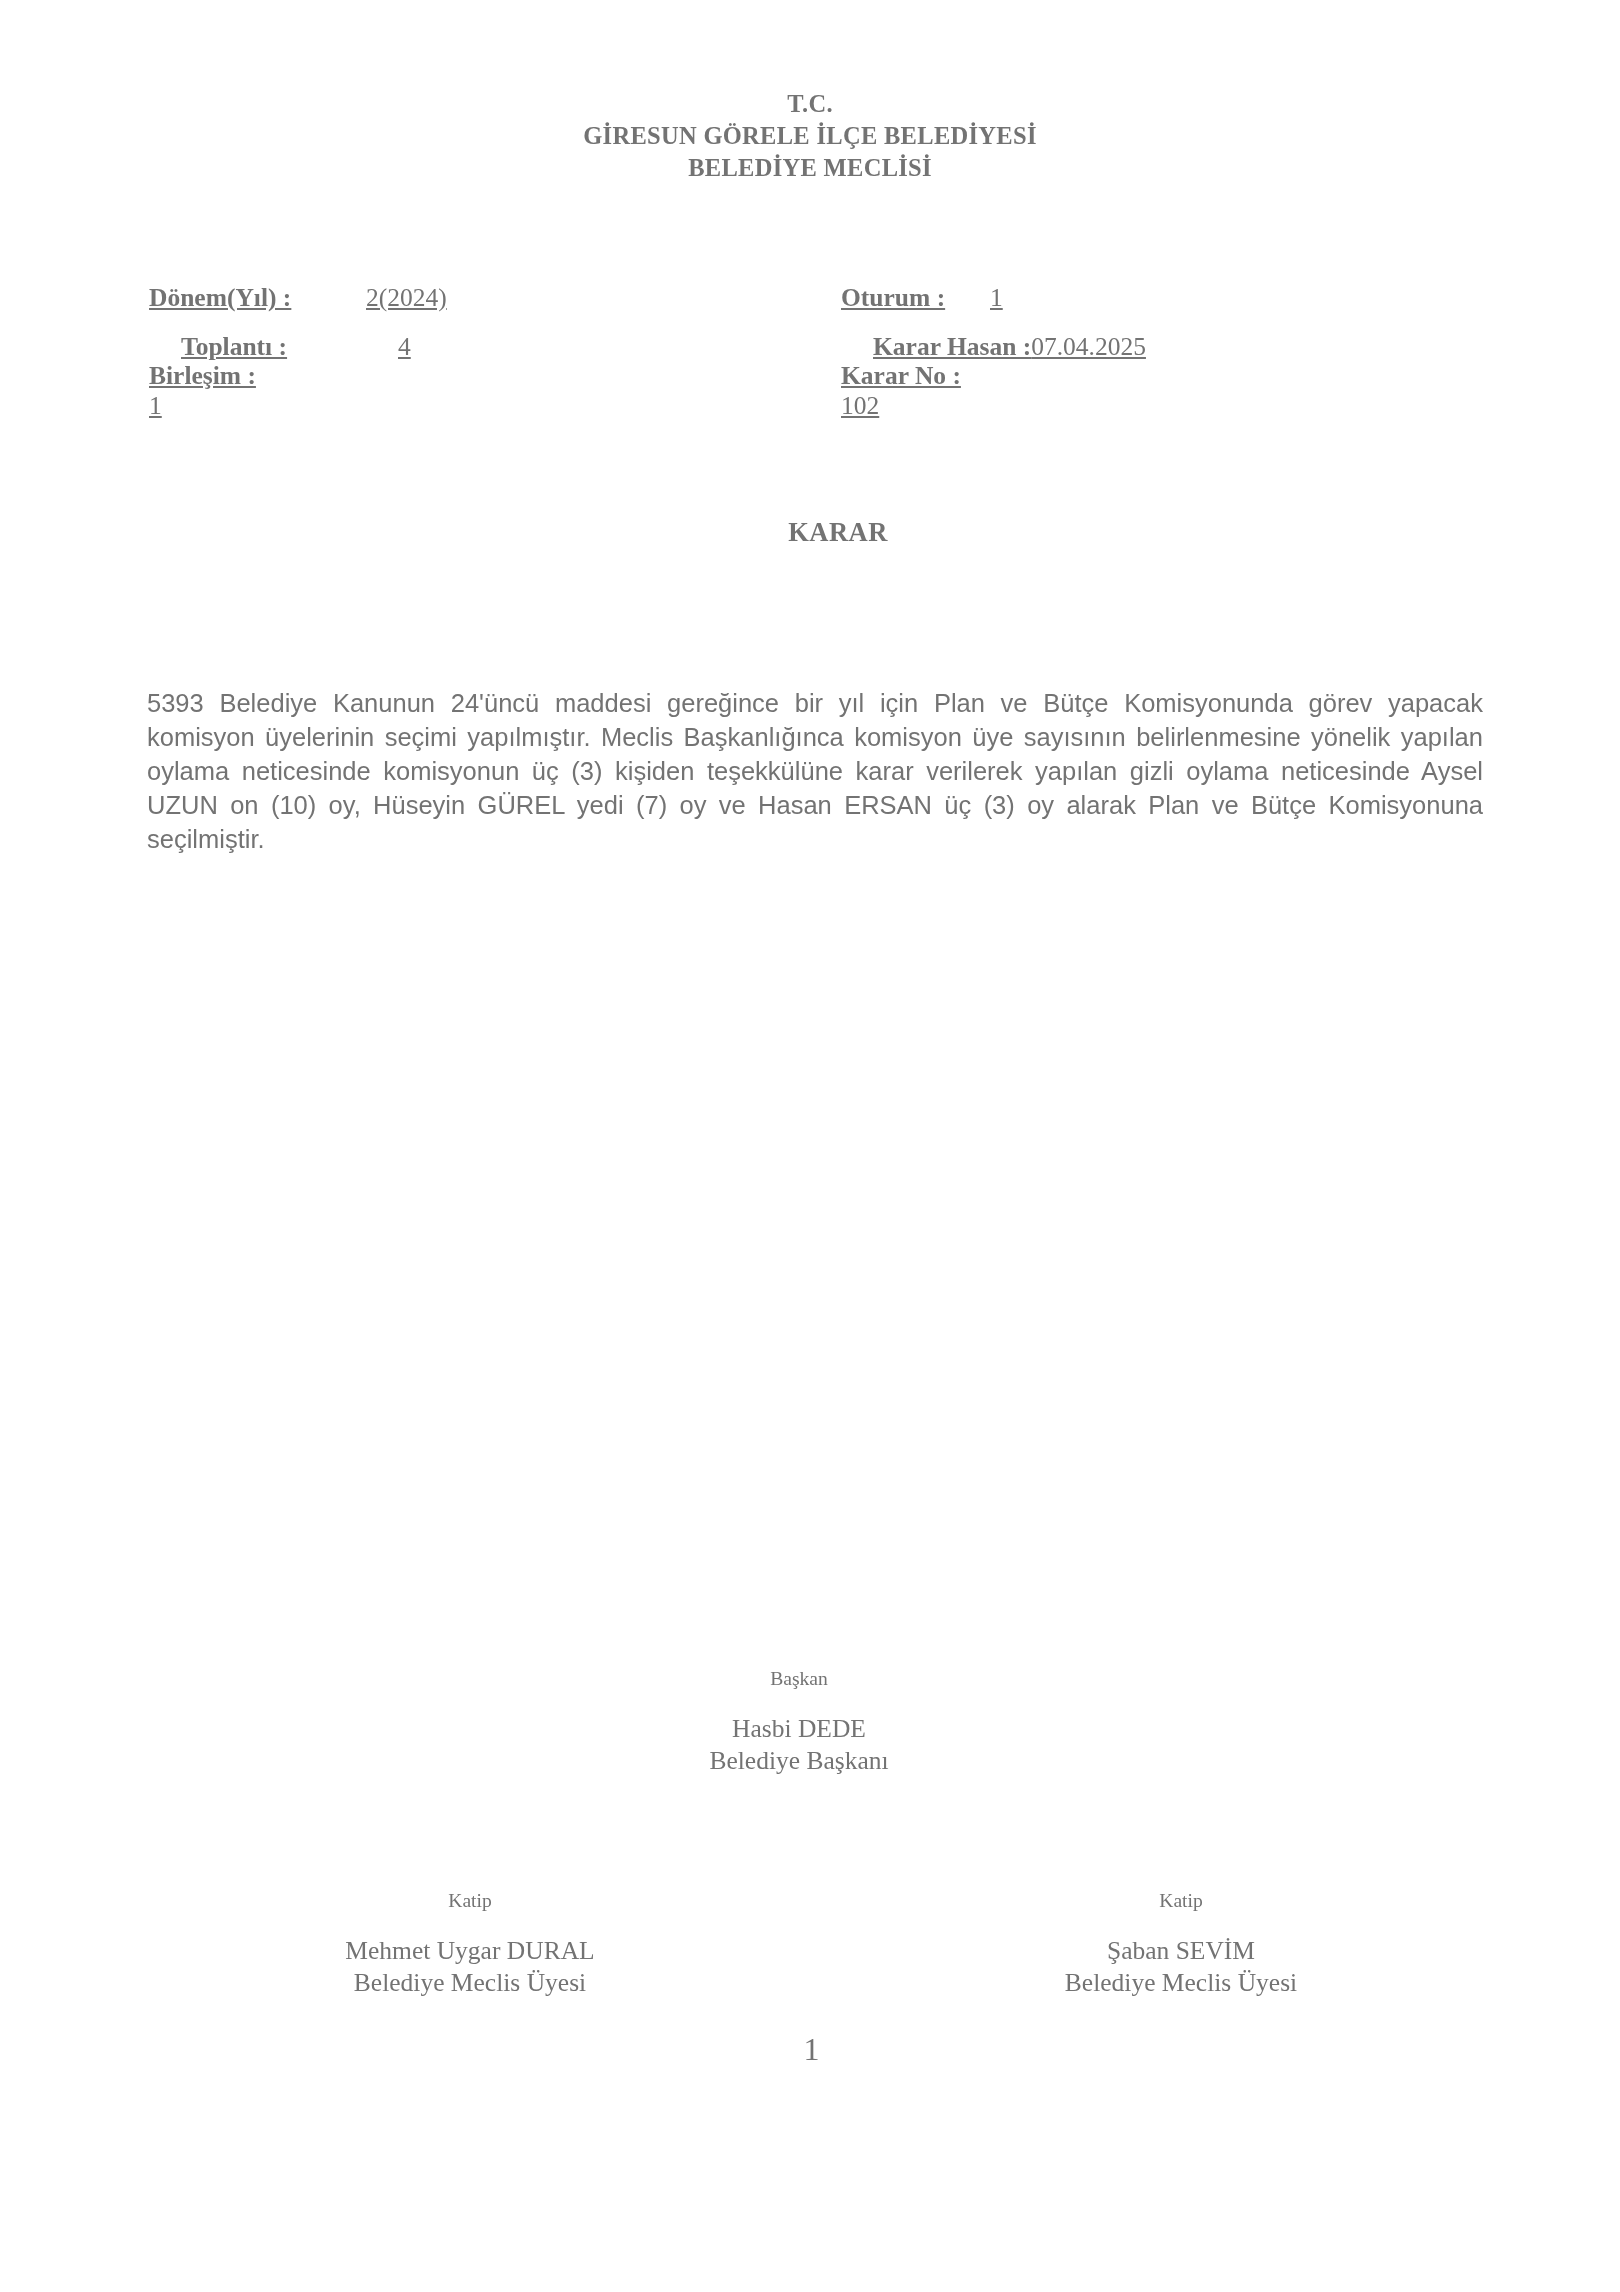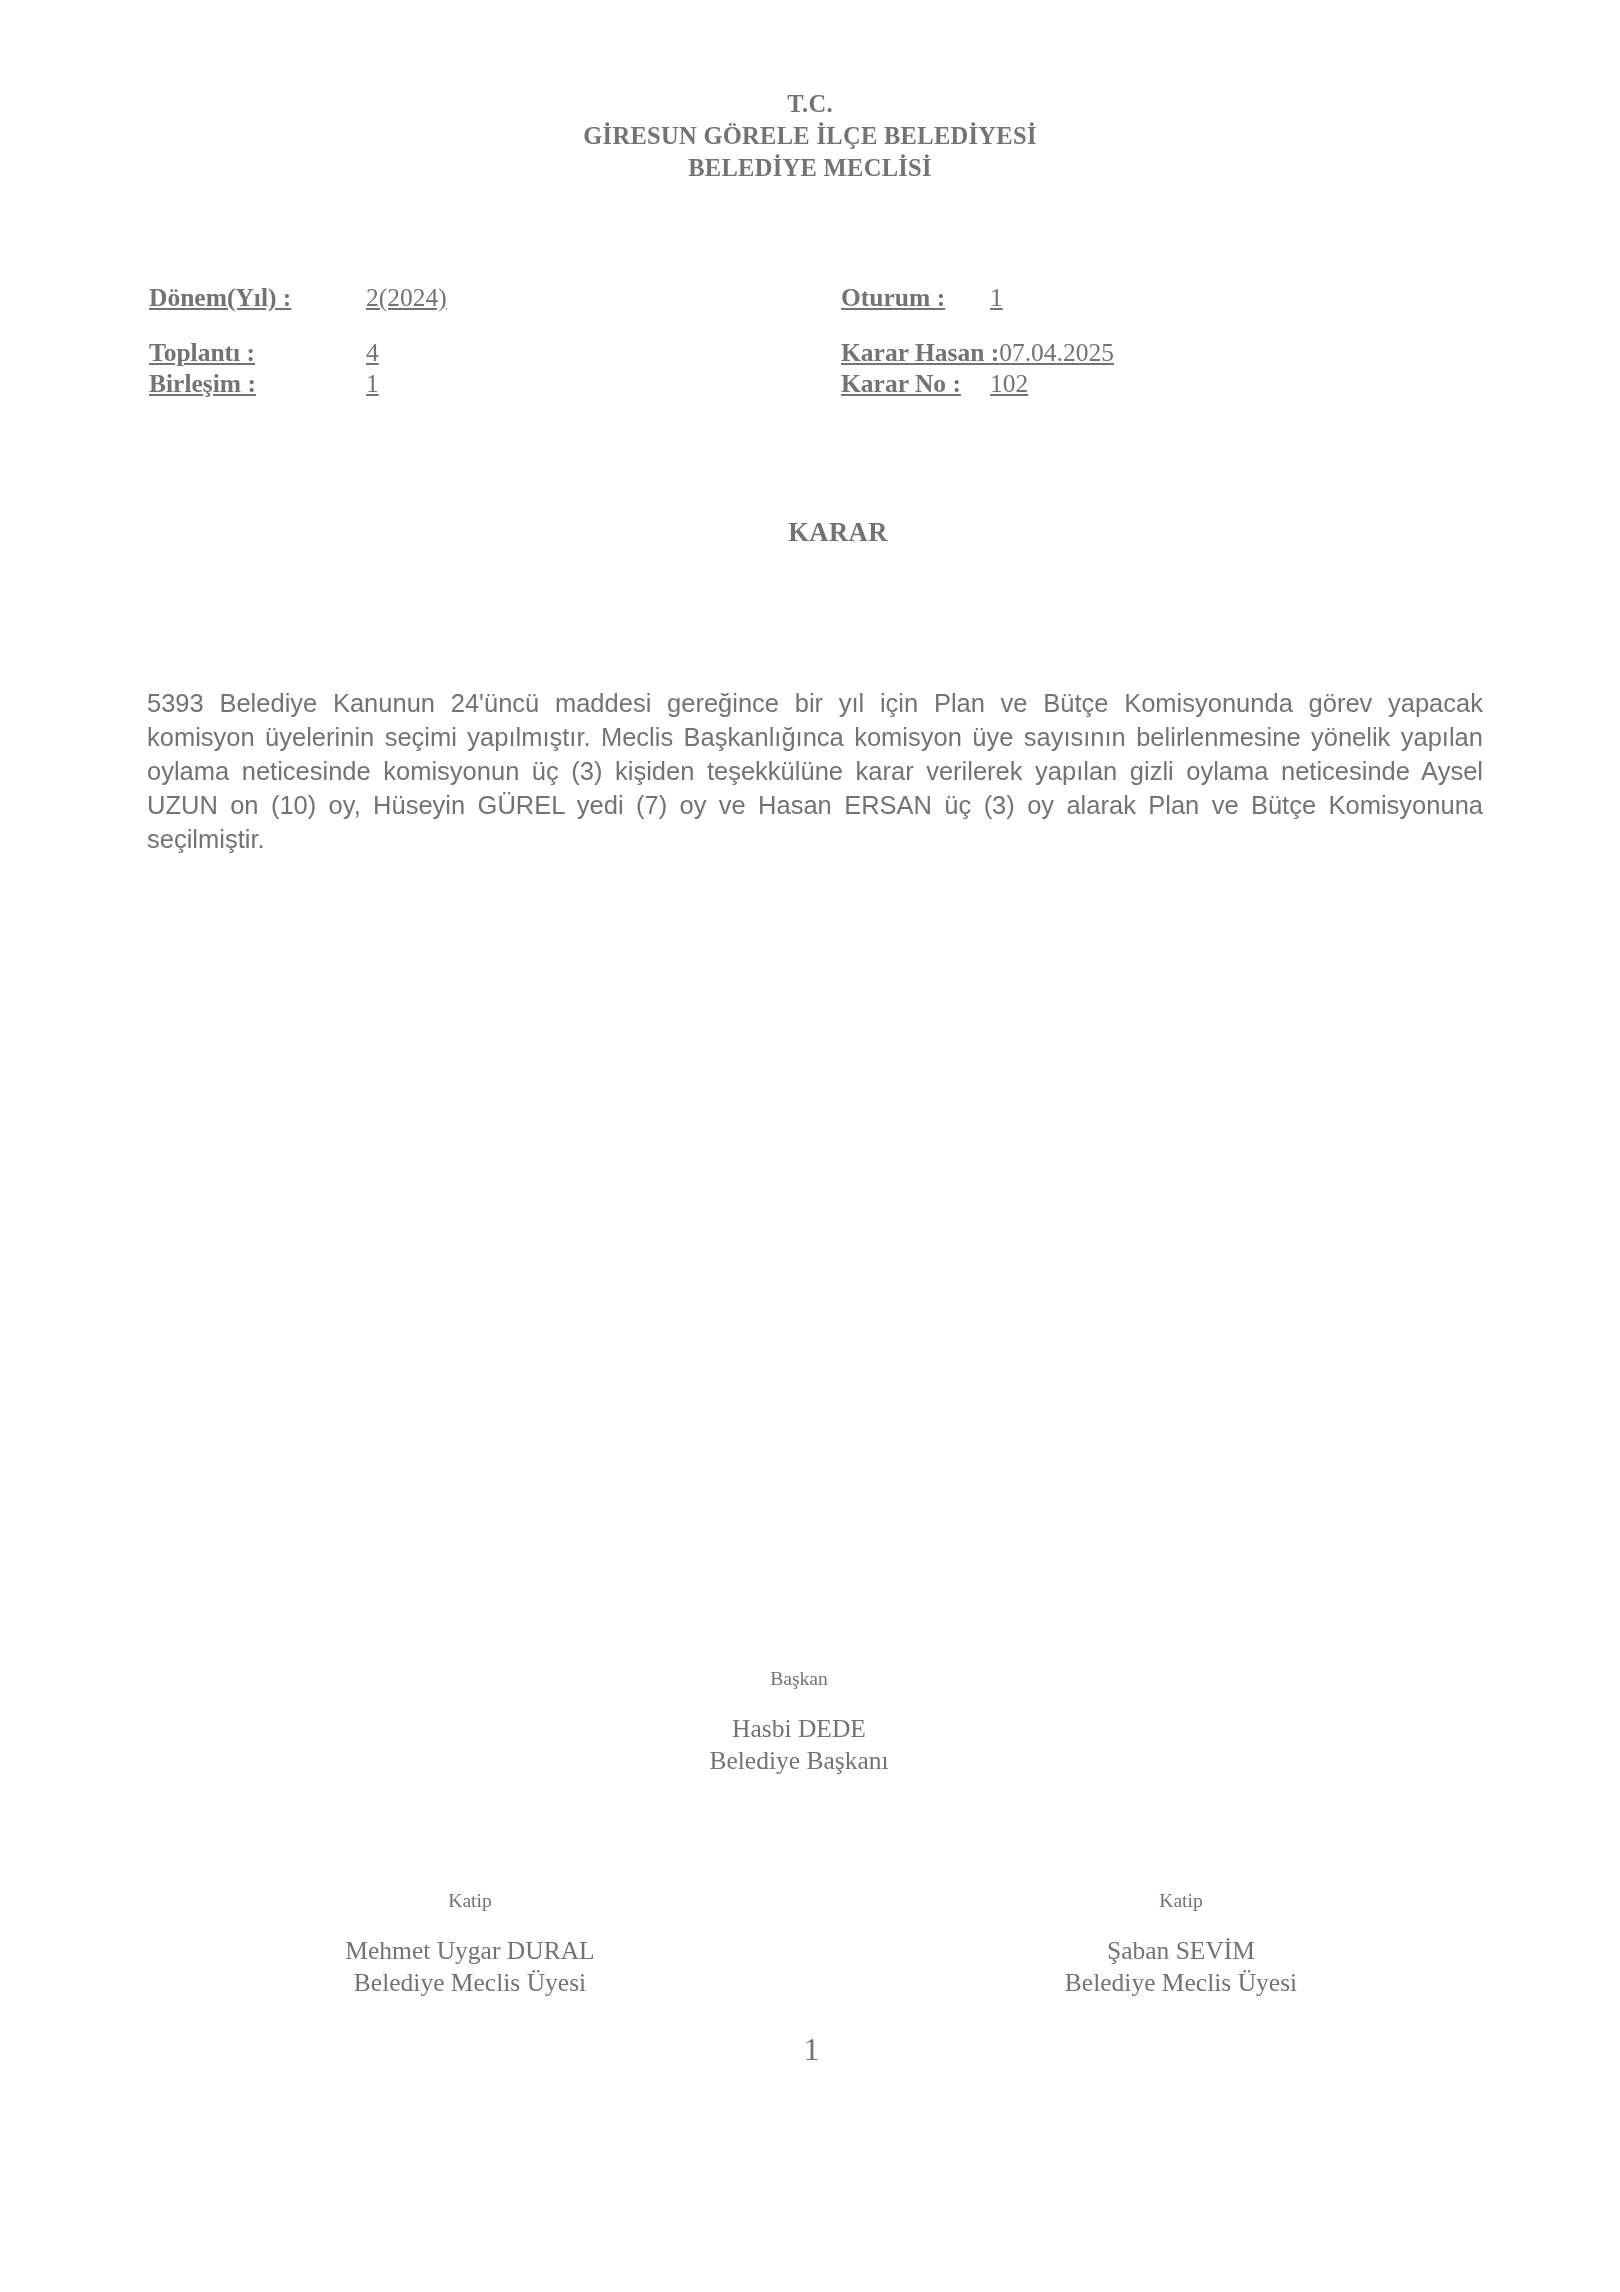--- a/index.html
+++ b/index.html
@@ -40,22 +40,22 @@
     font-family: "Liberation Serif", "DejaVu Serif", serif;
     font-size: 25.5px;
   }
   .meta-row { position: absolute; display: flex; text-decoration: underline; }
   .meta-row .label { font-weight: bold; }
   .meta-left  { left: 149px; }
   .meta-right { left: 841px; }
   .meta-left .label  { width: 217px; }
   .meta-right .label { min-width: 149px; }
   .row-0 { top: 0px; }
-  .row-1 { top: 55px; }
-  .row-2 { top: 86px; }
+  .row-1 { top: 49px; margin-left: 32px; }
+  .row-2 { top: 78px; flex-direction: column; }
 
   
   .summary-line {
     position: absolute;
     top: 444px;
     left: 152px;
     width: 1372px;
     font-size: 25.5px;
     line-height: 29px;
     white-space: nowrap;

